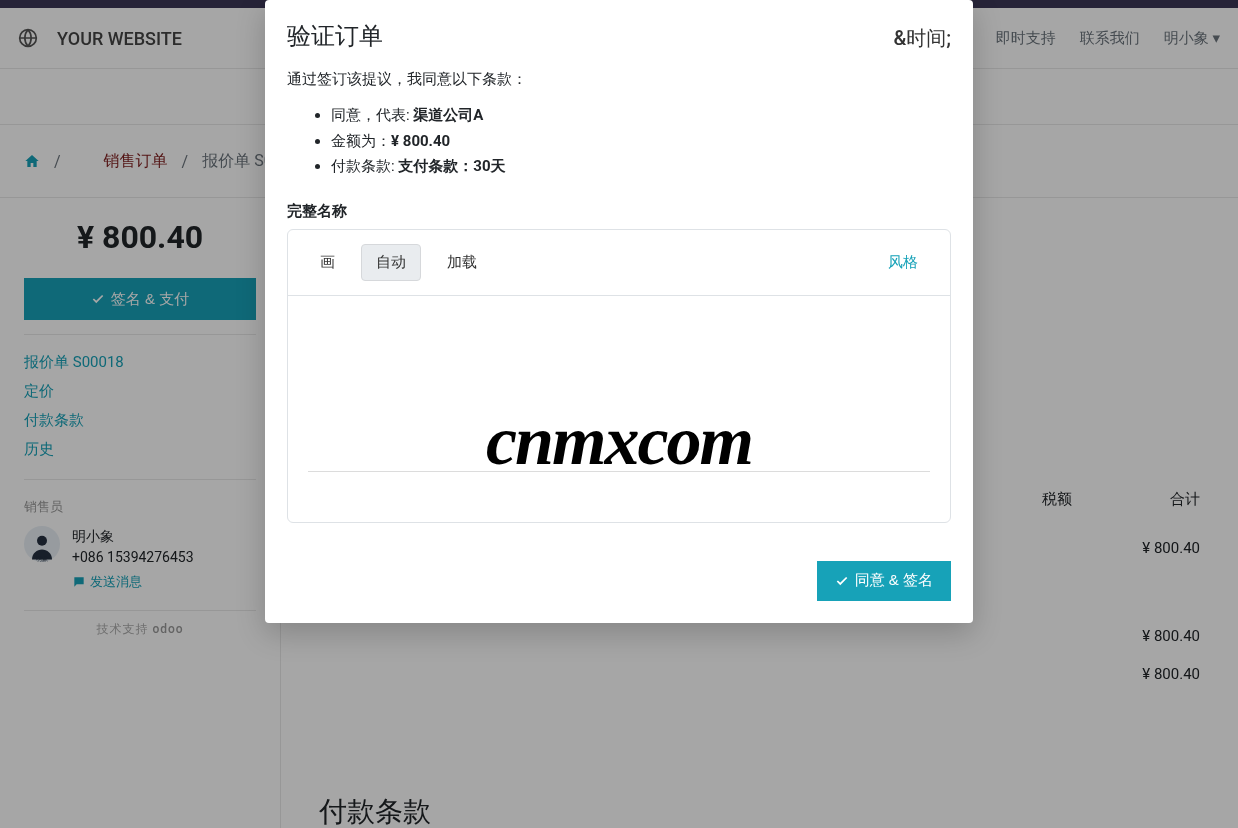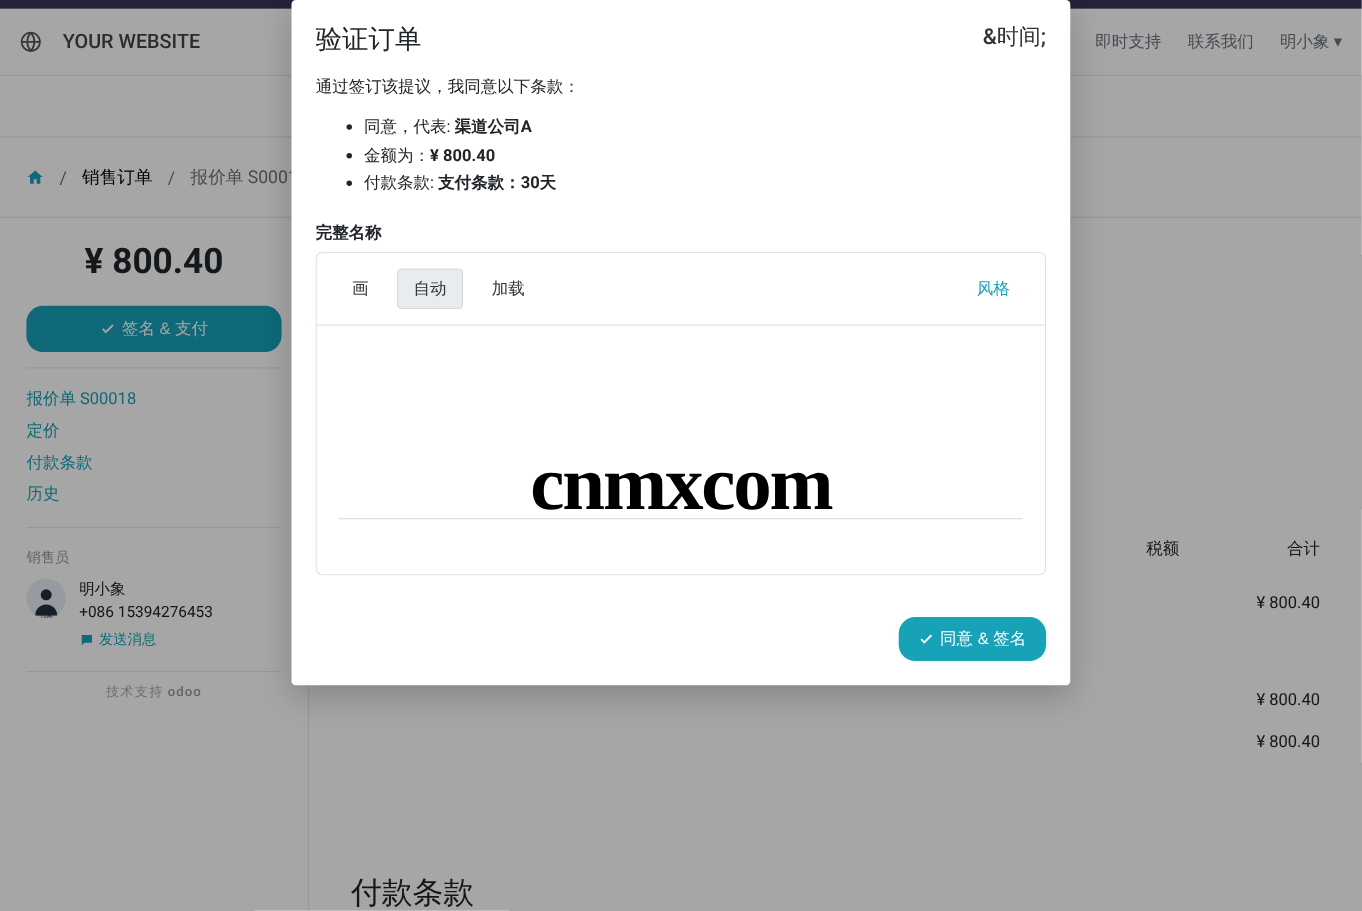--- a/index.html
+++ b/index.html
@@ -6,28 +6,28 @@
 body { font-family: -apple-system, BlinkMacSystemFont, "Segoe UI", Roboto, "Helvetica Neue", Arial, sans-serif; background: #fff; color: #212529; font-size: 15px; width: 1238px; height: 828px; overflow: hidden; position: relative; }
 .top-bar { height: 8px; background: #3b3656; }
 .nav { height: 61px; background: #fff; display: flex; align-items: center; padding: 0 18px; border-bottom: 1px solid #e8e8e8; }
 .brand { display: flex; align-items: center; gap: 19px; color: #444; font-size: 18px; font-weight: 500; }
 .brand svg { width: 20px; height: 20px; }
 .nav-right { margin-left: auto; display: flex; align-items: center; gap: 24px; }
 .nav-link { color: #6c757d; font-size: 15px; cursor: pointer; }
 .nav-user { color: #6c757d; font-size: 15px; font-weight: 500; cursor: pointer; }
 .sub-header { height: 56px; border-bottom: 1px solid #e8e8e8; }
 .breadcrumb { height: 73px; display: flex; align-items: center; padding: 0 24px; gap: 14px; border-bottom: 1px solid #e8e8e8; font-size: 16px; }
-.breadcrumb a { color: #000000; text-decoration: none; }
+.breadcrumb a { color: #7f1d1d; text-decoration: none; margin-left: 29px; }
 .breadcrumb svg { width: 16px; height: 16px; fill: #17a2b8; }
 .breadcrumb .sep { color: #6c757d; }
 .breadcrumb .current { color: #6c757d; }
 .page-body { display: flex; }
 .sidebar { width: 280px; padding: 20px 24px; }
 .price { font-size: 32px; font-weight: 700; text-align: center; margin-bottom: 22px; }
-.btn { display: inline-flex; align-items: center; justify-content: center; gap: 6px; border: none; border-radius: 15px; padding: 10px 16px; font-size: 15px; cursor: pointer; color: #fff; }
+.btn { display: inline-flex; align-items: center; justify-content: center; gap: 6px; border: none; border-radius: 0; padding: 10px 16px; font-size: 15px; cursor: pointer; color: #fff; }
 .btn-teal { background: #17a2b8; width: 100%; height: 42px; margin-bottom: 14px; }
 .btn-row { display: flex; gap: 8px; margin-bottom: 22px; }
 .btn-dark { background: #5d4a5d; flex: 1; height: 42px; }
 .side-links { display: flex; flex-direction: column; gap: 10px; padding: 18px 0 20px 0; border-top: 1px solid #e8e8e8; border-bottom: 1px solid #e8e8e8; }
 .side-links a { color: #17a2b8; text-decoration: none; font-size: 15px; }
 .salesperson { padding: 18px 0; border-bottom: 1px solid #e8e8e8; }
 .salesperson-label { color: #999; font-size: 13px; margin-bottom: 10px; }
 .salesperson-row { display: flex; gap: 12px; }
 .avatar { width: 36px; height: 36px; border-radius: 50%; background: #e8eff5; display: flex; align-items: flex-end; justify-content: center; flex-shrink: 0; }
 .avatar svg { width: 30px; height: 30px; }
@@ -39,37 +39,37 @@
 .table-header { display: flex; justify-content: flex-end; gap: 48px; color: #212529; font-size: 15px; font-weight: 500; margin-bottom: 30px; }
 .table-header .th { width: 80px; text-align: right; }
 .table-row { display: flex; justify-content: flex-end; gap: 48px; color: #212529; font-size: 15px; margin-bottom: 70px; }
 .table-row .td { width: 80px; text-align: right; }
 .totals { display: flex; flex-direction: column; align-items: flex-end; gap: 20px; }
 .totals .amount { font-size: 15px; }
 .section-title { font-size: 28px; font-weight: 500; margin-top: 110px; margin-bottom: 18px; color: #212529; }
 
 .overlay { position: absolute; inset: 0; background: rgba(0,0,0,0.35); }
 .modal { position: absolute; top: 0; left: 50%; transform: translateX(-50%); width: 708px; background: #fff; border-radius: 4px; box-shadow: 0 10px 30px rgba(0,0,0,0.2); }
-.modal-header { display: flex; align-items: flex-start; justify-content: space-between; padding: 20px 22px 18px 22px; }
+.modal-header { display: flex; align-items: flex-end; justify-content: space-between; padding: 20px 22px 18px 22px; }
 .modal-title { font-size: 24px; font-weight: 500; }
 .modal-close { font-size: 20px; color: #333; cursor: pointer; font-weight: 500; }
 .modal-body { padding: 0 22px 20px 22px; }
 .consent-intro { font-size: 15px; margin-bottom: 14px; }
 .terms { list-style: disc; padding-left: 44px; font-size: 15px; line-height: 1.7; margin-bottom: 22px; }
 .terms b { font-weight: 700; }
 .label { font-size: 15px; font-weight: 700; margin-bottom: 8px; }
 .text-input { width: 100%; height: 40px; padding: 8px 12px; border: 1px solid #ced4da; border-radius: 4px; font-size: 15px; color: #495057; margin-bottom: 18px; }
 .sign-card { border: 1px solid #dee2e6; border-radius: 6px; overflow: hidden; margin-bottom: 18px; }
 .sign-tabs { display: flex; align-items: center; padding: 14px 18px; gap: 12px; border-bottom: 1px solid #dee2e6; }
 .tab { padding: 8px 14px; border-radius: 4px; font-size: 15px; cursor: pointer; color: #333; }
 .tab.active { background: #e9ecef; border: 1px solid #d6d8db; }
 .tab-right { margin-left: auto; color: #17a2b8; }
 .sign-area { height: 226px; display: flex; align-items: flex-end; justify-content: center; padding-bottom: 46px; position: relative; }
 .sign-line { position: absolute; left: 20px; right: 20px; bottom: 50px; height: 1px; background: #dcdcdc; }
-.sign-text { font-family: "Brush Script MT", "Segoe Script", cursive; font-size: 70px; font-weight: 600; letter-spacing: -2px; line-height: 1; color: #000; }
+.sign-text { font-family: "Brush Script MT", "Segoe Script", cursive; font-style: italic; font-size: 70px; font-weight: 600; letter-spacing: -2px; line-height: 1; color: #000; }
 .modal-footer { display: flex; justify-content: flex-end; padding: 0 22px 22px 22px; }
 .btn-confirm { background: #17a2b8; height: 40px; padding: 0 18px; color: #fff; }
 .icon-sm { width: 14px; height: 14px; fill: currentColor; }
 </style>
 </head>
 <body>
 
 <div class="top-bar"></div>
 
 <div class="nav">

